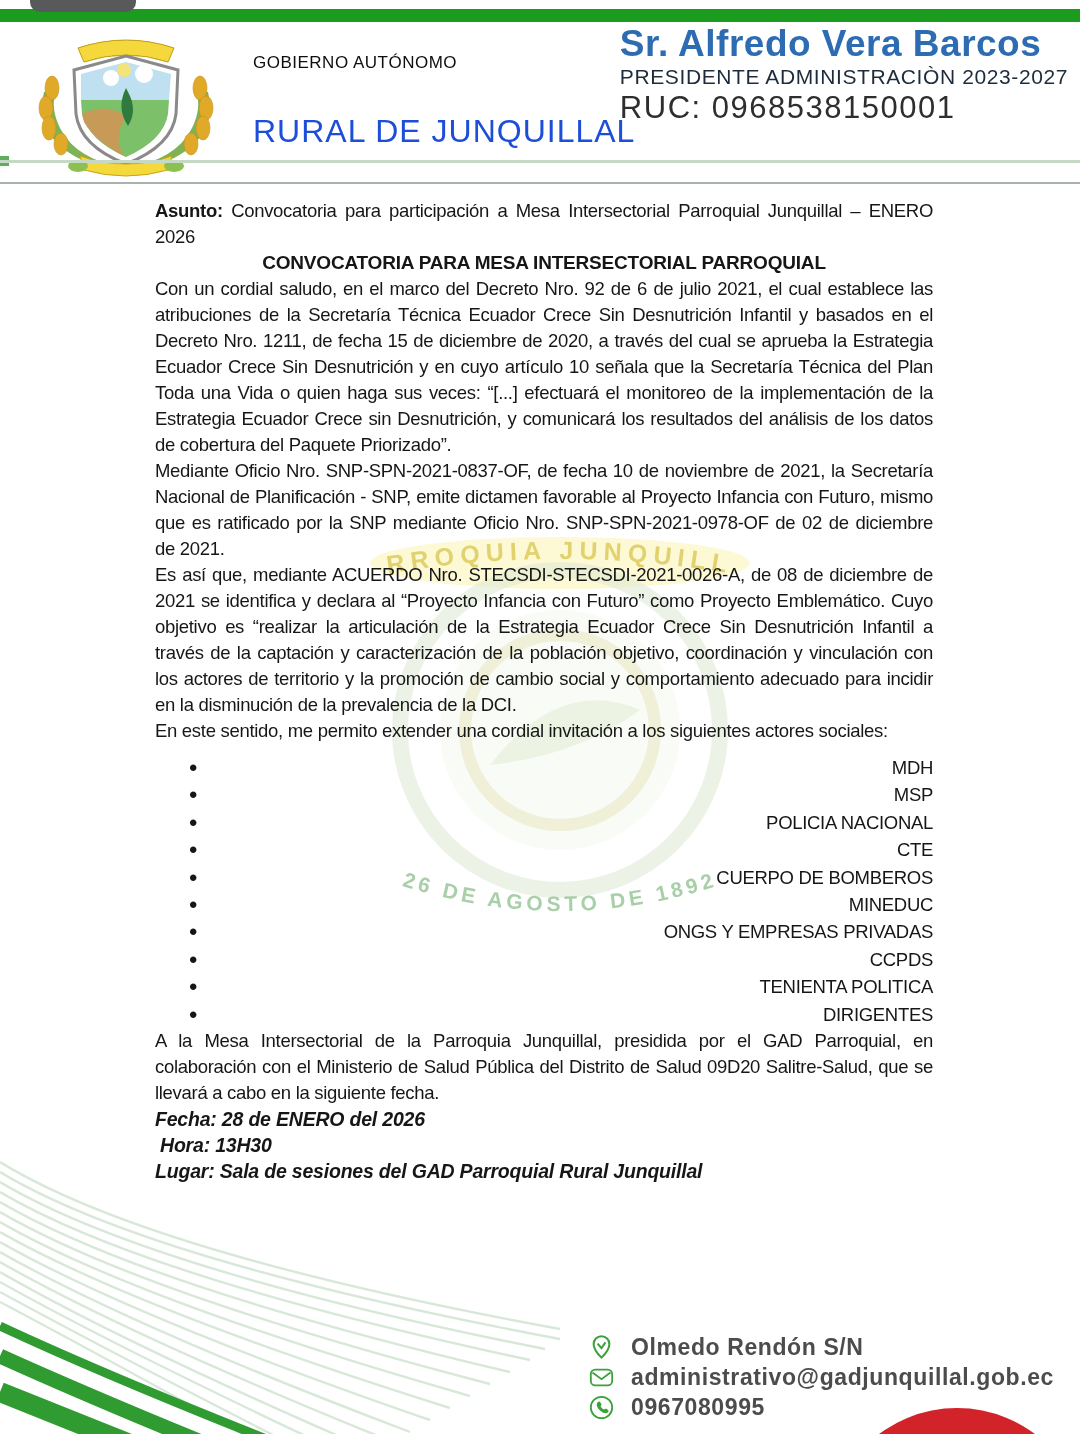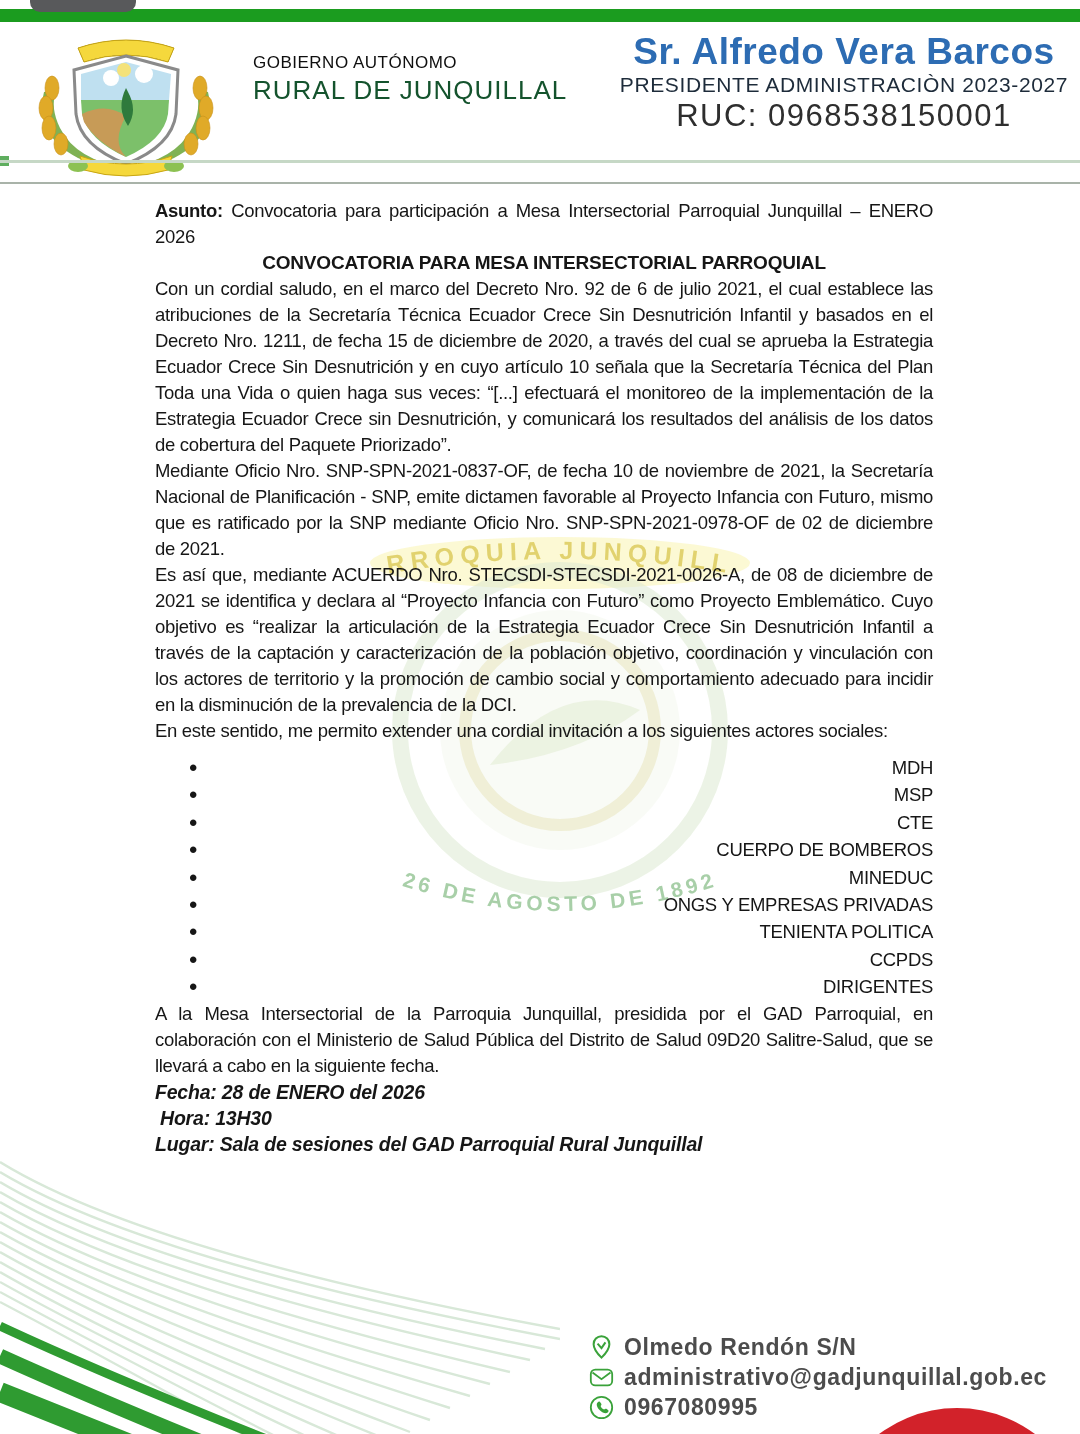--- a/index.html
+++ b/index.html
@@ -24,23 +24,23 @@
     background: #58595b; border-radius: 0 0 10px 10px; z-index: 4;
   }
 
   
   .header { position: absolute; left: 0; top: 22px; width: 100%; height: 165px; z-index: 2; }
   .crest { position: absolute; left: 16px; top: 8px; width: 220px; height: 152px; }
 
   .org-name { position: absolute; left: 253px; top: 28px; color: #0e0e0e; }
   .org-line1 { font-size: 17px; font-weight: 400; letter-spacing: 0.5px; line-height: 26px; }
   .org-line2 { font-size: 33px; font-weight: 700; letter-spacing: -0.5px; line-height: 32px; }
-  .org-line3 { font-size: 26px; font-weight: 400; letter-spacing: 1px; line-height: 28px; color: #14532d; }
-
-  .head-right { position: absolute; right: 12px; top: 10px; text-align: center; }
+  .org-line3 { font-size: 32px; font-weight: 400; letter-spacing: 1px; line-height: 28px; color: #1d4ed8; margin-top: 41px; }
+
+  .head-right { position: absolute; right: 12px; top: 2px; text-align: left; }
   .president-name { font-size: 37px; font-weight: 700; color: #2d6cb3; letter-spacing: 0.5px; line-height: 40px; }
   .president-title { font-size: 21px; font-weight: 400; color: #1d2b3a; letter-spacing: 0.6px; line-height: 26px; }
   .ruc { font-size: 31px; font-weight: 400; color: #2e2e2e; letter-spacing: 1.5px; }
 
   .sep-line-1 { position: absolute; left: 0; top: 160px; width: 100%; height: 3px; background: #c6d8c6; z-index: 2; }
   .sep-tick   { position: absolute; left: 0; top: 156px; width: 9px; height: 10px; background: #5fae5f; z-index: 2; }
   .sep-line-2 { position: absolute; left: 0; top: 182px; width: 100%; height: 2px; background: #a9b3a9; z-index: 2; }
 
   
   .watermark { position: absolute; left: 320px; top: 505px; z-index: 0; }
@@ -64,21 +64,21 @@
 
   .fecha { margin-top: 16px; font-weight: 700; font-style: italic; font-size: 19.5px; letter-spacing: -0.2px; }
   .hora  { margin-top: 18px; padding-left: 5px; font-weight: 700; font-style: italic; font-size: 19.5px; letter-spacing: -0.2px; }
   .lugar { margin-top: 1px;  font-weight: 700; font-style: italic; font-size: 19.5px; letter-spacing: -0.2px; }
 
   
   .footer-contact {
     position: absolute; left: 588px; top: 1334px; z-index: 3;
     display: flex; flex-direction: column; gap: 3px;
   }
-  .contact-row { display: flex; align-items: center; gap: 9px; }
+  .contact-row { display: flex; align-items: center; gap: 16px; }
   .contact-row svg { flex: 0 0 auto; }
   .contact-text { font-size: 23px; font-weight: 700; color: #4c4c4c; letter-spacing: 0.6px; }
 
   
   .swoosh { position: absolute; left: 0; bottom: 0; z-index: 1; }
   .red-circle {
     position: absolute; left: 827px; top: 1408px; width: 260px; height: 260px;
     border-radius: 50%; background: #d2222a; z-index: 2;
   }
 </style>
@@ -164,26 +164,27 @@
     <p class="doc-title">CONVOCATORIA PARA MESA INTERSECTORIAL PARROQUIAL</p>
 
     <p class="para-1">Con un cordial saludo, en el marco del Decreto Nro. 92 de 6 de julio 2021, el cual establece las atribuciones de la Secretaría Técnica Ecuador Crece Sin Desnutrición Infantil y basados en el Decreto Nro. 1211, de fecha 15 de diciembre de 2020, a través del cual se aprueba la Estrategia Ecuador Crece Sin Desnutrición y en cuyo artículo 10 señala que la Secretaría Técnica del Plan Toda una Vida o quien haga sus veces: “[...] efectuará el monitoreo de la implementación de la Estrategia Ecuador Crece sin Desnutrición, y comunicará los resultados del análisis de los datos de cobertura del Paquete Priorizado”.</p>
     <p class="para">Mediante Oficio Nro. SNP-SPN-2021-0837-OF, de fecha 10 de noviembre de 2021, la Secretaría Nacional de Planificación - SNP, emite dictamen favorable al Proyecto Infancia con Futuro, mismo que es ratificado por la SNP mediante Oficio Nro. SNP-SPN-2021-0978-OF de 02 de diciembre de 2021.</p>
     <p class="para">Es así que, mediante ACUERDO Nro. STECSDI-STECSDI-2021-0026-A, de 08 de diciembre de 2021 se identifica y declara al “Proyecto Infancia con Futuro” como Proyecto Emblemático. Cuyo objetivo es “realizar la articulación de la Estrategia Ecuador Crece Sin Desnutrición Infantil a través de la captación y caracterización de la población objetivo, coordinación y vinculación con los actores de territorio y la promoción de cambio social y comportamiento adecuado para incidir en la disminución de la prevalencia de la DCI.</p>
     <p class="para">En este sentido, me permito extender una cordial invitación a los siguientes actores sociales:</p>
 
     <ul class="invitees">
       <li>MDH</li>
       <li>MSP</li>
+      <li>POLICIA NACIONAL</li>
       <li>CTE</li>
       <li>CUERPO DE BOMBEROS</li>
       <li>MINEDUC</li>
       <li>ONGS Y EMPRESAS PRIVADAS</li>
+      <li>CCPDS</li>
       <li>TENIENTA POLITICA</li>
-      <li>CCPDS</li>
       <li>DIRIGENTES</li>
     </ul>
 
     <p class="para">A la Mesa Intersectorial de la Parroquia Junquillal, presidida por el GAD Parroquial, en colaboración con el Ministerio de Salud Pública del Distrito de Salud 09D20 Salitre-Salud, que se llevará a cabo en la siguiente fecha.</p>
 
     <p class="fecha">Fecha: 28 de ENERO del 2026</p>
     <p class="hora">Hora: 13H30</p>
     <p class="lugar">Lugar: Sala de sesiones del GAD Parroquial Rural Junquillal</p>
   </div>
 

